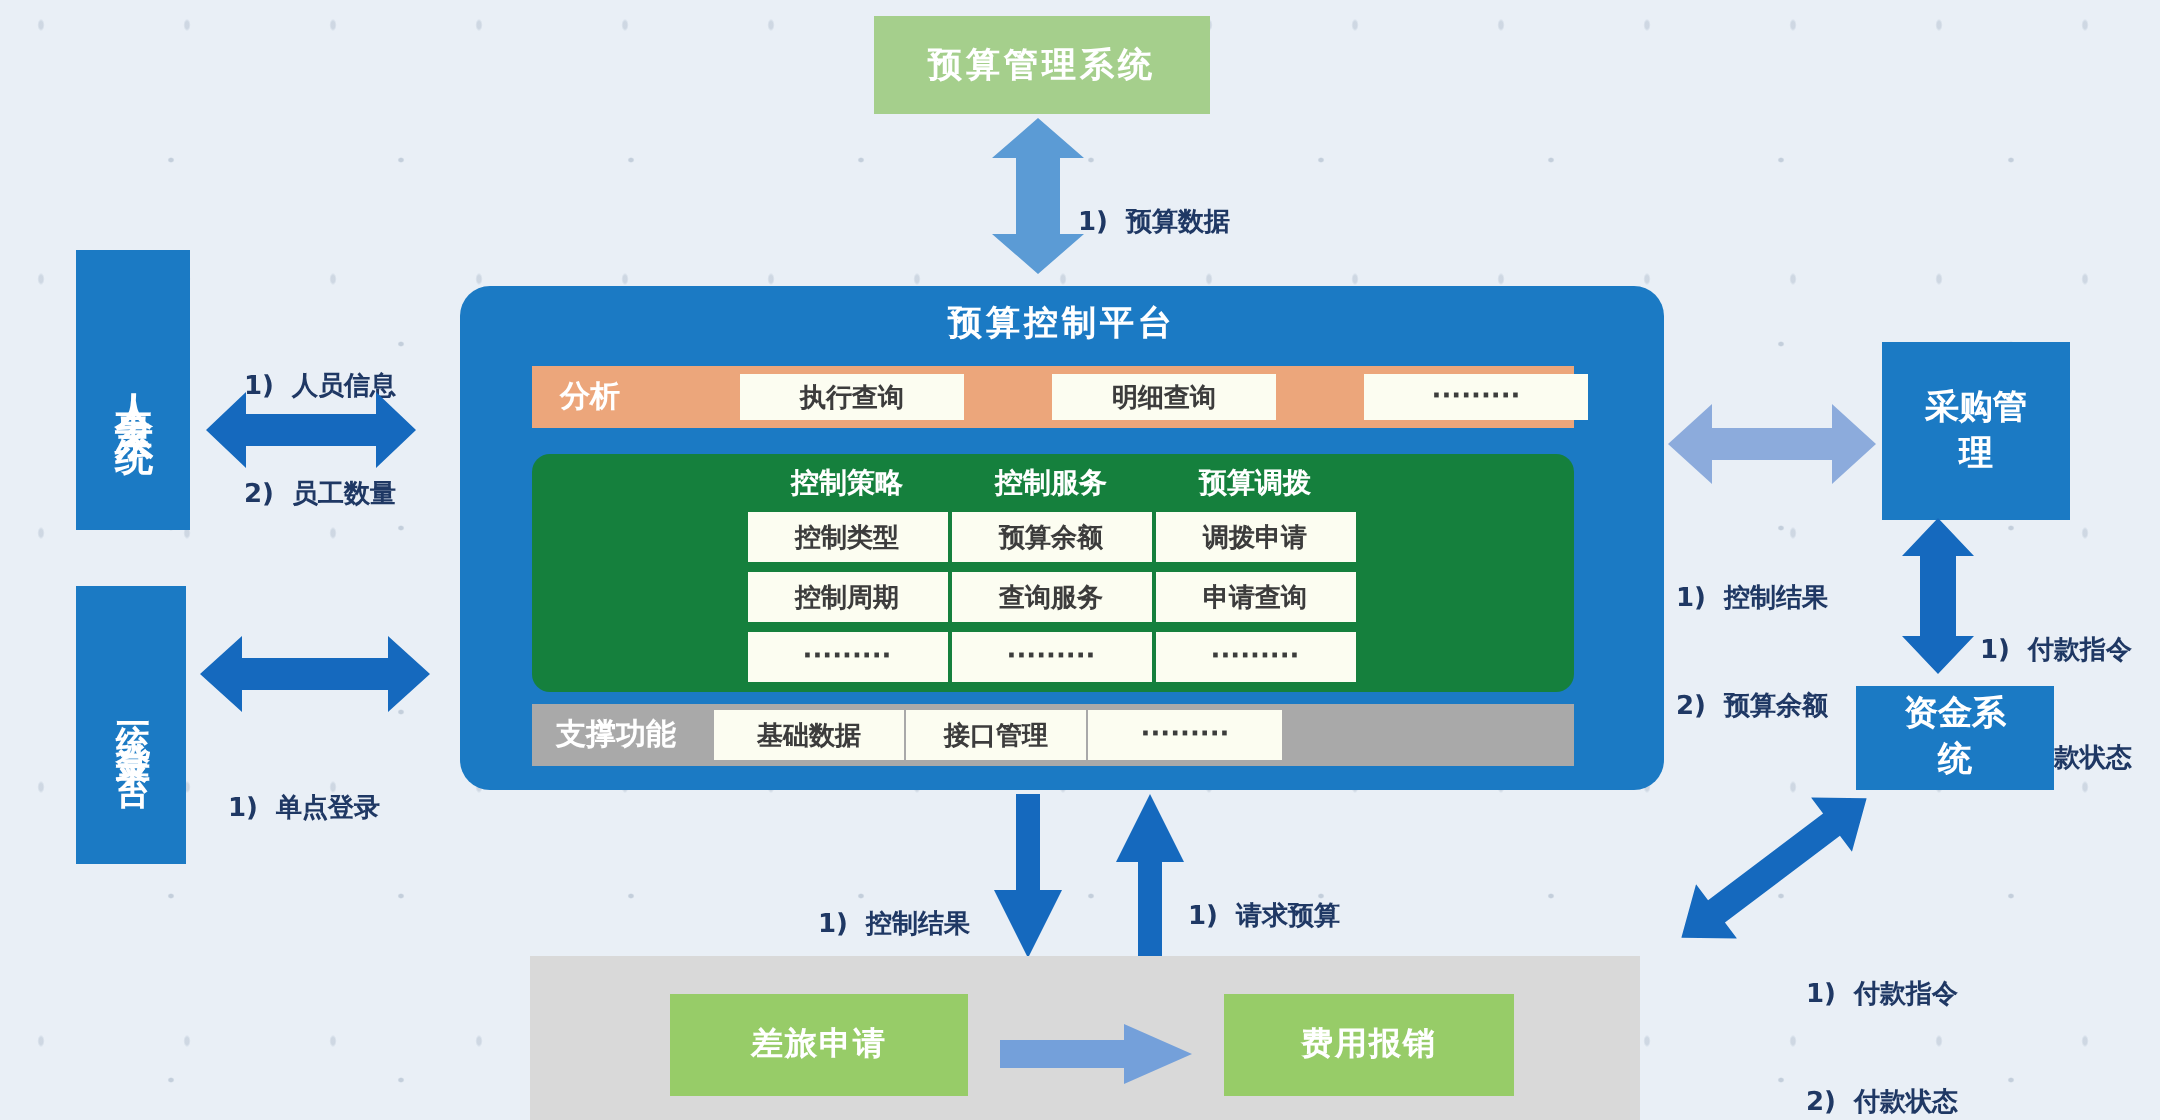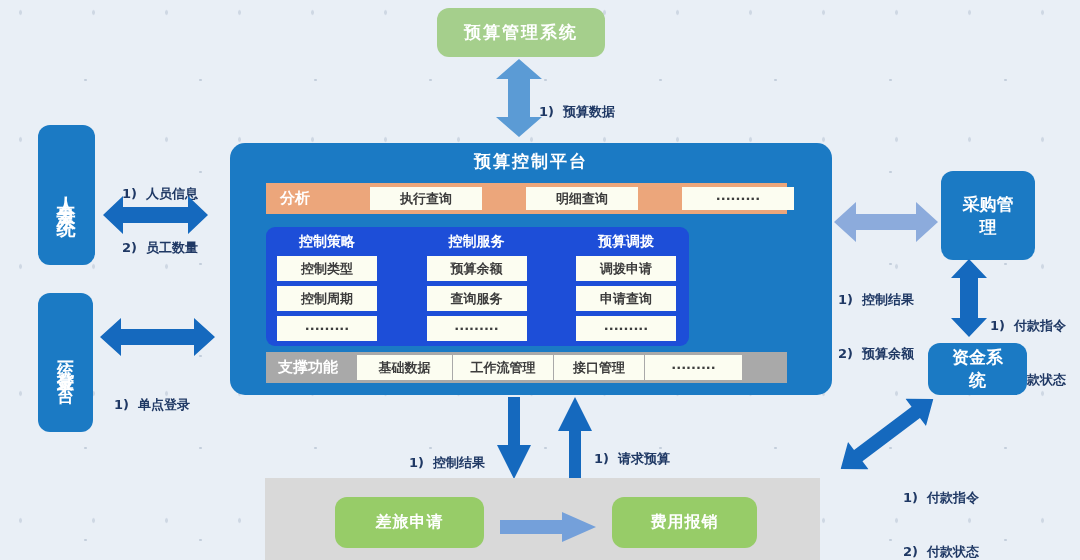--- a/index.html
+++ b/index.html
@@ -17,21 +17,21 @@
       radial-gradient(rgba(125,145,170,.35) 1px, transparent 1.8px),
       radial-gradient(rgba(125,145,170,.25) 1px, transparent 1.8px);
     background-size: 115px 92px, 73px 127px;
     background-position: 28px 34px, 57px 76px;
   }
   .abs { position: absolute; }
 
   
   .node {
     display: flex; align-items: center; justify-content: center;
-    color: #fff; font-weight: bold; text-align: center; border-radius: 12px;
+    color: #fff; font-weight: bold; text-align: center;
   }
   .node-blue  { background: #1b7ac4; }
   .node-green-top    { background: #a5cf8c; }
   .node-green-bottom { background: #97cc68; }
   .vtext {
     writing-mode: vertical-lr;
     text-orientation: upright;
     font-size: 19px; letter-spacing: 7px; line-height: 1;
   }
   .wrap3 { display:inline-block; max-width: 3.1em; line-height: 1.35; }
@@ -52,23 +52,23 @@
     padding-left: 14px; gap: 44px;
   }
   .analysis-label { color:#fff; font-weight:bold; font-size:15px; flex:none; width:46px; }
   .chip {
     background: #fcfdf1; color: #3c3c3c;
     display: flex; align-items: center; justify-content: center;
     font-size: 13px; font-weight: 600; white-space: nowrap;
   }
   .analysis-row .chip { width: 112px; height: 23px; flex: none; }
   .green-panel {
-    position: absolute; left: 36px; top: 84px; width: 423px; height: 119px;
-    background: #1d4ed8; border-radius: 9px;
-    display: flex; justify-content: space-between; padding: 3px 12px 0 10px;
+    position: absolute; left: 36px; top: 84px; width: 521px; height: 119px;
+    background: #15803d; border-radius: 9px;
+    display: flex; justify-content: center; padding: 3px 12px 0 10px;
   }
   .panel-col { display: flex; flex-direction: column; align-items: center; width: 102px; }
   .col-header { color: #fff; font-weight: bold; font-size: 14px; margin: 3px 0 5px; white-space: nowrap; }
   .panel-col .chip { width: 100px; height: 25px; margin-bottom: 5px; flex: none; }
   .support-row {
     position: absolute; left: 36px; top: 209px; width: 521px; height: 31px;
     background: #a9a9a9; display: flex; align-items: center;
     padding-left: 12px; gap: 1px;
   }
   .support-label { color:#fff; font-weight:bold; font-size:15px; flex:none; width:78px; white-space:nowrap; }
@@ -152,21 +152,20 @@
         <div class="col-header">预算调拨</div>
         <div class="chip">调拨申请</div>
         <div class="chip">申请查询</div>
         <div class="chip">·········</div>
       </div>
     </div>
 
     <div class="support-row">
       <div class="support-label">支撑功能</div>
       <div class="chip" style="width:95px;">基础数据</div>
-      <div class="chip" style="width:100px;">工作流管理</div>
       <div class="chip" style="width:90px;">接口管理</div>
       <div class="chip" style="width:97px;">·········</div>
     </div>
   </div>
 
   <svg class="abs" style="left:834px; top:202px;" width="104" height="40" viewBox="0 0 104 40">
     <polygon points="0,20 22,0 22,12 82,12 82,0 104,20 82,40 82,28 22,28 22,40" fill="#8cabdc"></polygon>
   </svg>
   <div class="note" style="left:838px; top:255px;">
     <div>1)  控制结果</div>

